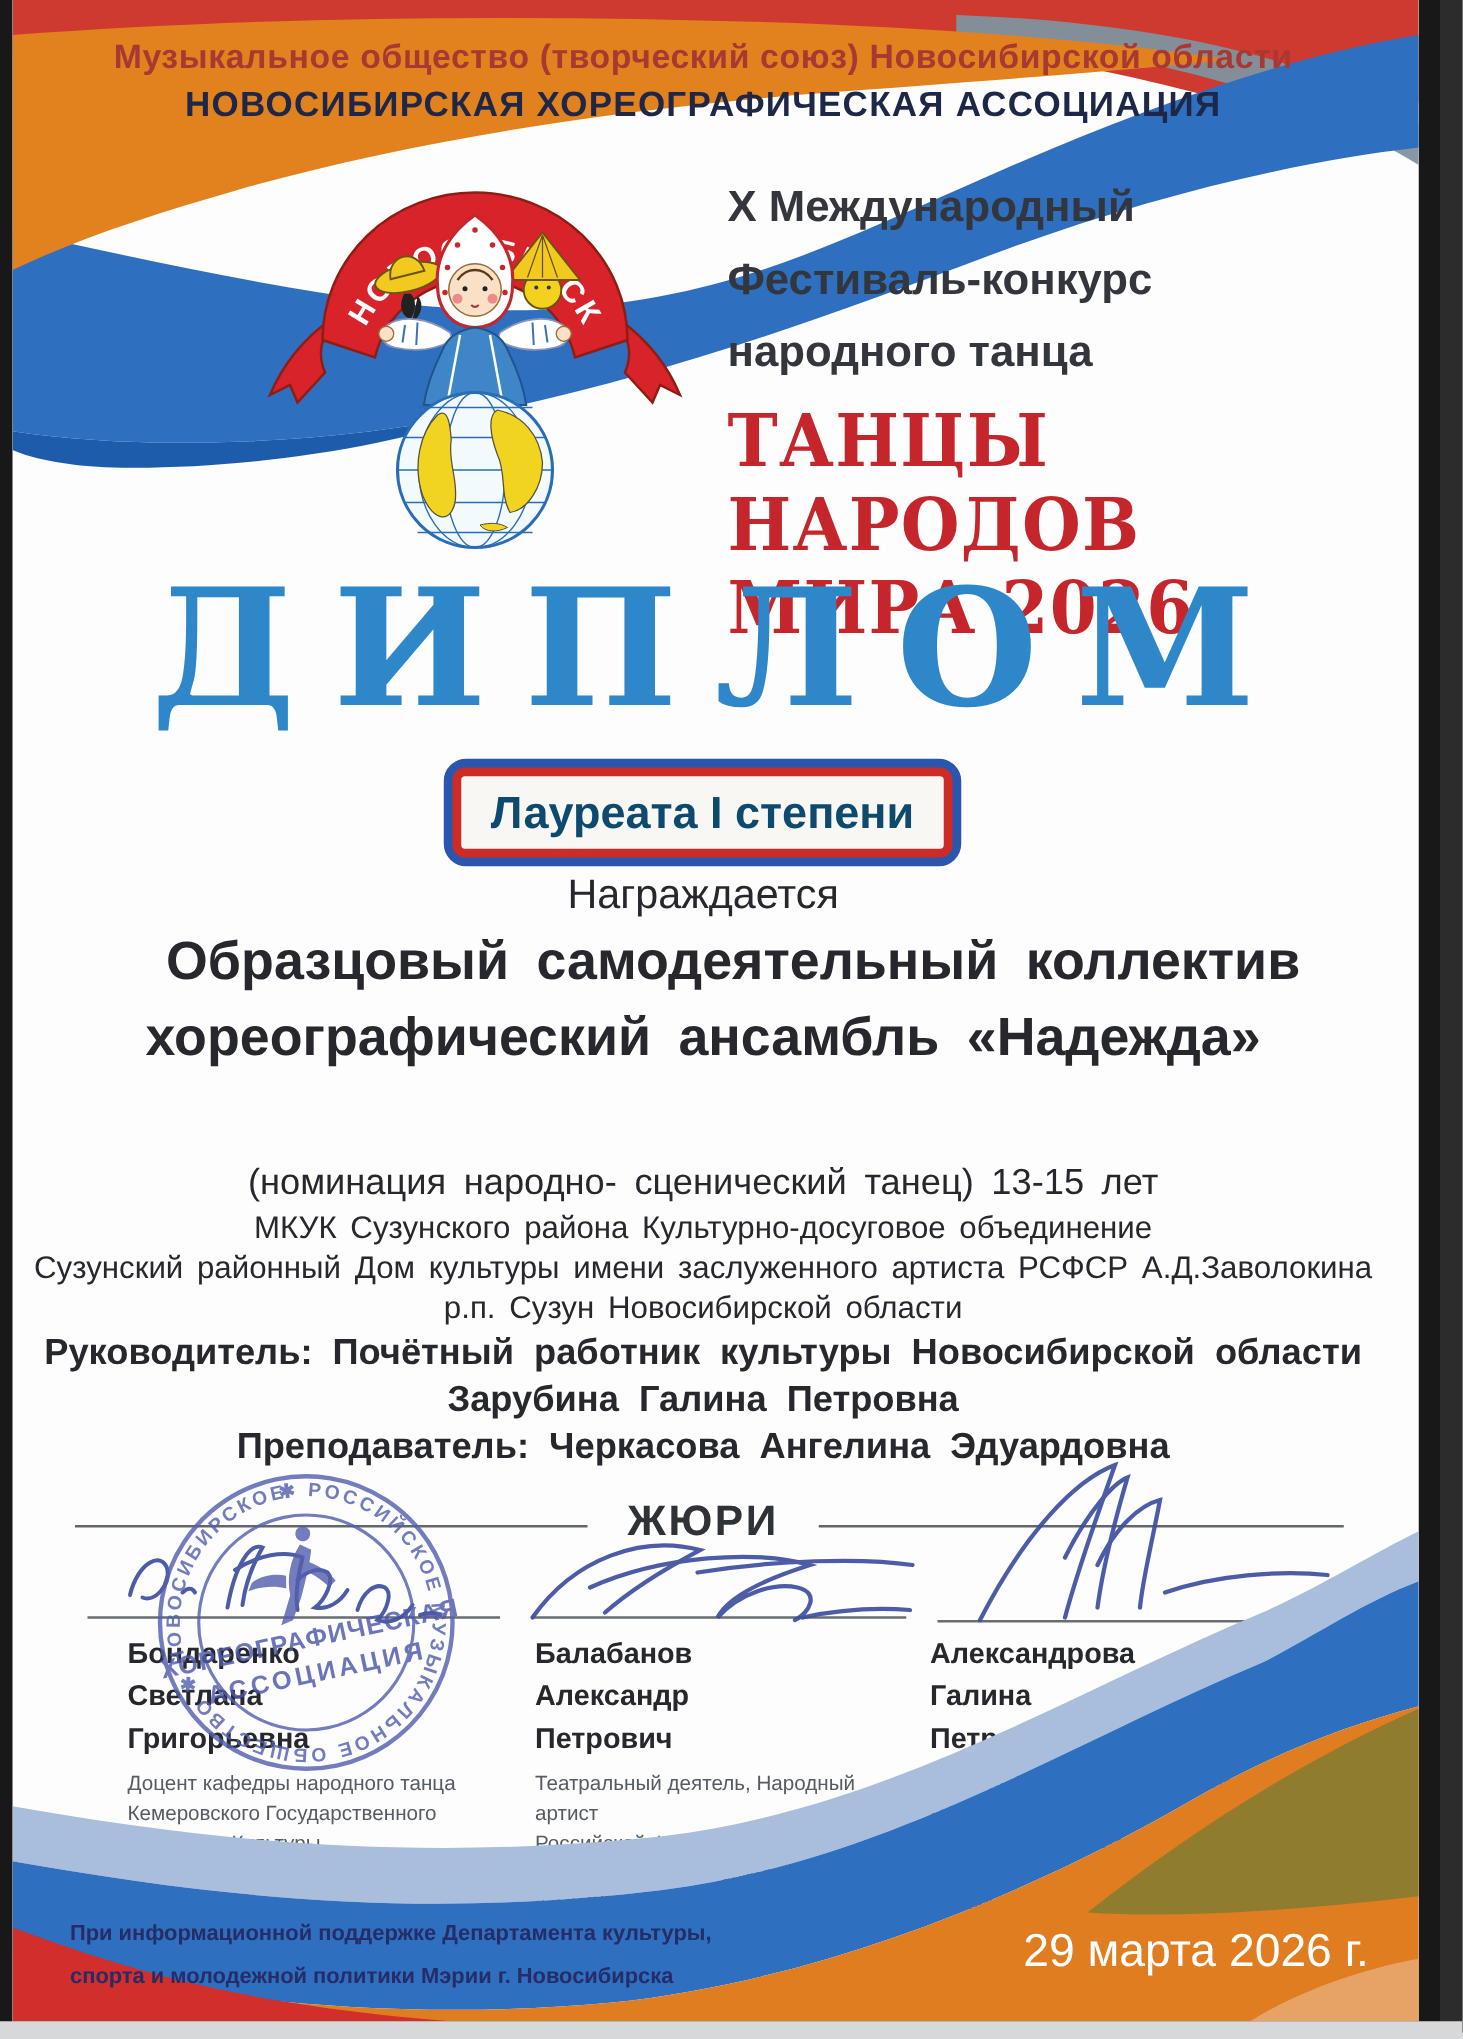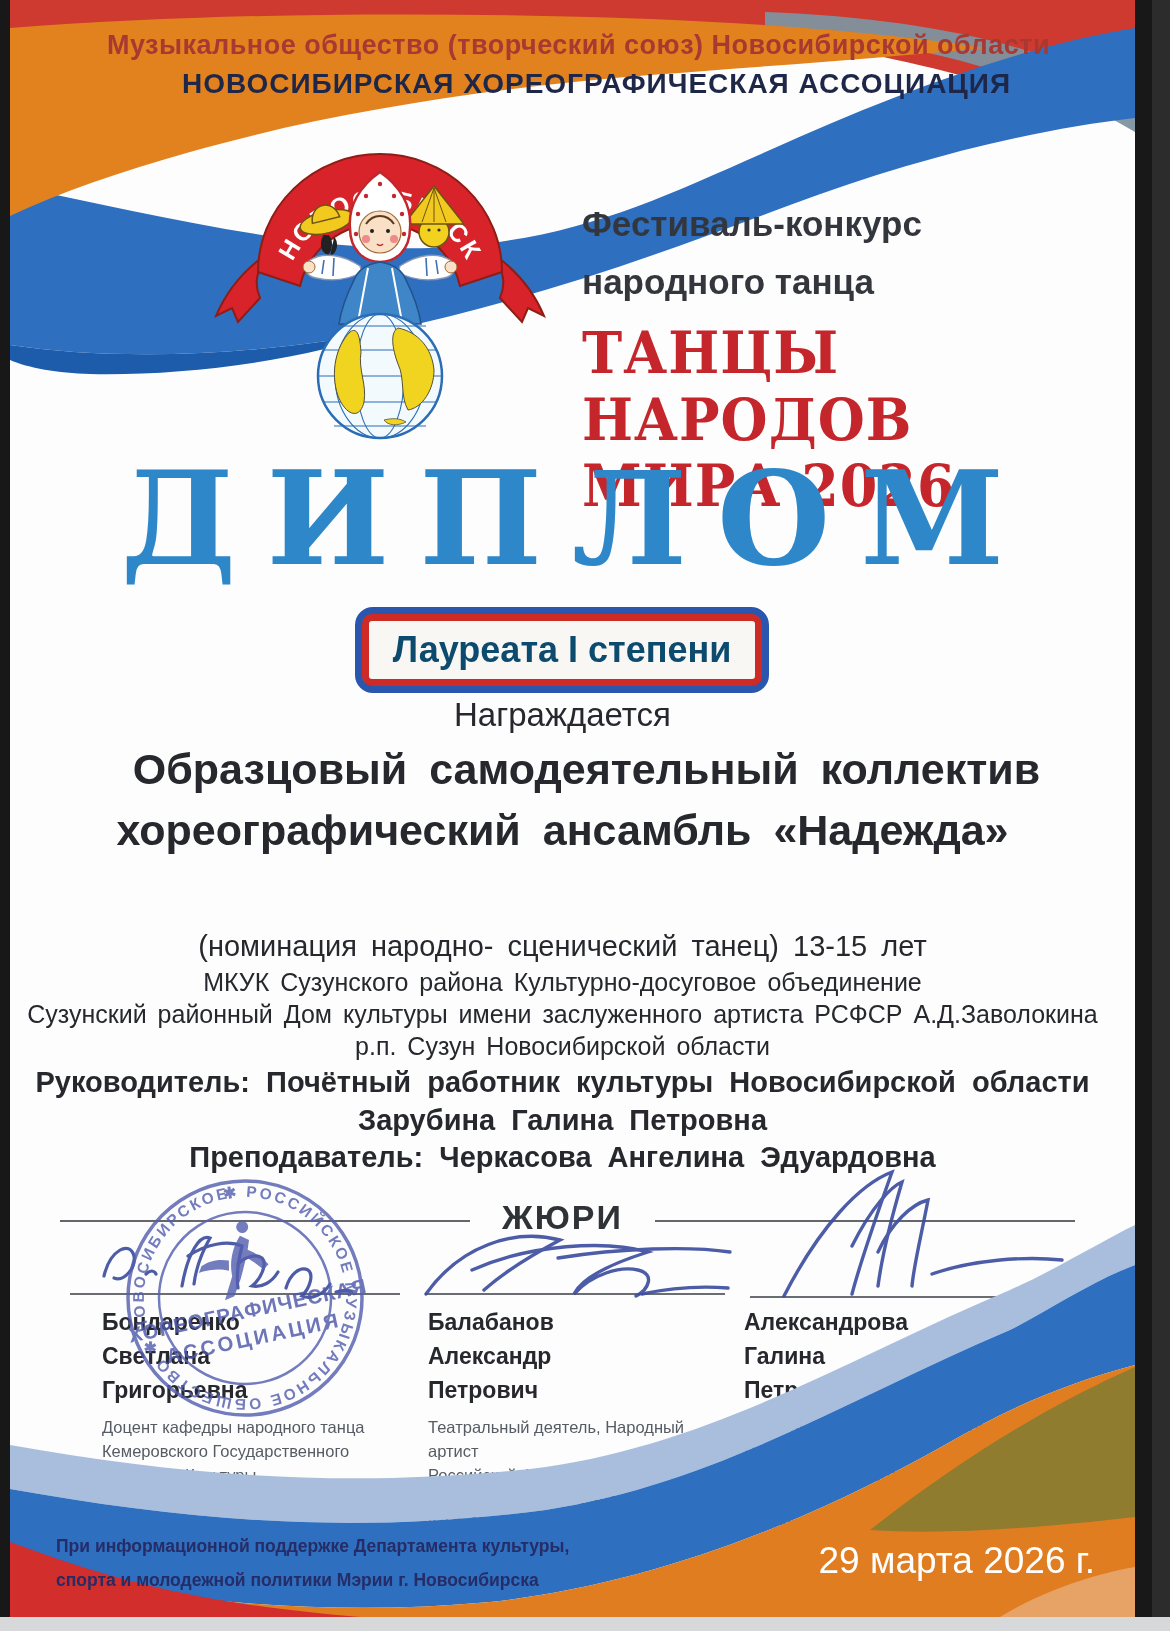--- a/index.html
+++ b/index.html
@@ -49,22 +49,22 @@
 <div id="page">
 
   <svg class="abs" style="left:0;top:0;" width="1125" height="620" viewBox="0 0 1125 620">
     <path fill="#cf3a30" d="M0,0 H1125 V82 C1110,98 1092,108 1072,104 C1015,96 935,66 815,46 C695,26 560,21 420,23 C280,25 115,30 0,44 Z"></path>
     <path fill="#7f929f" opacity="0.95" d="M755,12 C920,18 1045,48 1125,98 L1125,132 C1030,74 900,40 755,30 Z"></path>
     <path fill="#2e6fc0" d="M0,185 C140,215 300,252 420,248 C560,242 640,203 760,150 C880,96 1010,46 1125,28 L1125,118 C1020,130 900,160 780,205 C640,258 520,300 380,330 C240,358 100,360 0,345 Z"></path>
     <path fill="#1d5caa" d="M0,345 C100,360 240,358 380,330 C290,362 170,376 80,374 C48,373 18,368 0,360 Z"></path>
     <path fill="#e2821f" d="M0,28 C200,13 420,11 640,19 C760,24 880,33 975,48 C870,58 760,66 640,75 C480,88 320,112 180,152 C110,172 50,192 0,216 Z"></path>
   </svg>
 
-  <div class="abs centerline hdr1" style="top:30px;padding-left:16px;">Музыкальное общество (творческий союз) Новосибирской области</div>
-  <div class="abs centerline hdr2" style="top:68px;padding-left:34px;">НОВОСИБИРСКАЯ ХОРЕОГРАФИЧЕСКАЯ АССОЦИАЦИЯ</div>
+  <div class="abs centerline hdr1" style="top:30px;">Музыкальное общество (творческий союз) Новосибирской области</div>
+  <div class="abs centerline hdr2" style="top:68px;">НОВОСИБИРСКАЯ ХОРЕОГРАФИЧЕСКАЯ АССОЦИАЦИЯ</div>
 
   <svg class="abs" style="left:198px;top:136px;" width="344" height="304" viewBox="0 0 344 304">
 
     <g fill="#d8232a" stroke="#8e1d14" stroke-width="2">
       <path d="M56,120 C34,136 18,156 8,180 L24,172 L30,186 L52,162 C46,148 48,132 60,124 Z"></path>
       <path d="M288,120 C310,136 326,156 336,180 L320,172 L314,186 L292,162 C298,148 296,132 284,124 Z"></path>
     </g>
 
     <path d="M50,136 A122,118 0 0 1 294,136 L252,150 A82,80 0 0 0 92,150 Z" fill="#d8232a" stroke="#8e1d14" stroke-width="2"></path>
     <path id="bannerArc" fill="none" d="M78,146 A96,94 0 0 1 266,146"></path>
@@ -118,20 +118,21 @@
       <circle cx="172" cy="240" r="62" fill="#f2fafe" stroke="#2a6db5" stroke-width="2.5"></circle>
       <ellipse cx="172" cy="240" rx="24" ry="62" fill="none" stroke="#2a6db5" stroke-width="1.1"></ellipse>
       <ellipse cx="172" cy="240" rx="45" ry="62" fill="none" stroke="#2a6db5" stroke-width="1.1"></ellipse>
       <path d="M110,240 H234 M115,214 H229 M115,266 H229 M126,190 H218 M126,290 H218" stroke="#2a6db5" stroke-width="1.1"></path>
       <path d="M142,196 C128,210 122,236 130,260 C138,280 152,284 156,266 C159,248 150,234 153,216 C152,202 150,190 142,196 Z" fill="#f0d41f" stroke="#55503a" stroke-width="1"></path>
       <path d="M190,192 C210,196 224,212 226,234 C226,254 214,272 200,274 C192,260 197,242 190,228 C184,212 182,196 190,192 Z" fill="#f0d41f" stroke="#55503a" stroke-width="1"></path>
       <path d="M176,284 C184,282 192,282 198,286 C190,290 180,290 176,284 Z" fill="#f0d41f" stroke="#55503a" stroke-width="0.8"></path>
     </g>
   </svg>
 
+  <div class="abs fest" style="left:572px;top:146px;">X Международный</div>
   <div class="abs fest" style="left:572px;top:204px;">Фестиваль-конкурс</div>
   <div class="abs fest" style="left:572px;top:262px;">народного танца</div>
   <div class="abs redtitle" style="left:572px;top:318px;">ТАНЦЫ</div>
   <div class="abs redtitle" style="left:572px;top:385px;">НАРОДОВ</div>
   <div class="abs redtitle" style="left:572px;top:451px;">МИРА 2026</div>
 
   <div class="abs centerline diplom" style="top:442px;">ДИПЛОМ</div>
 
   <div class="abs degree-box">
     <div class="degree-inner">Лауреата I степени</div>

